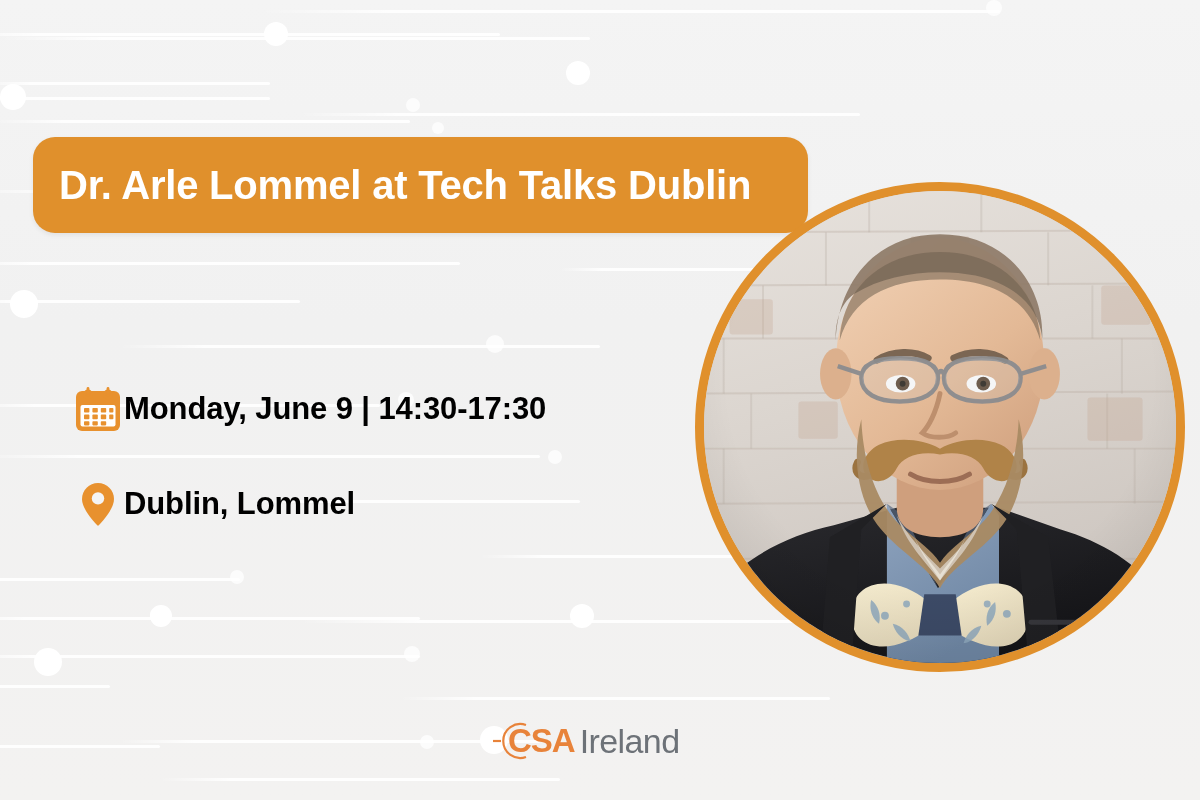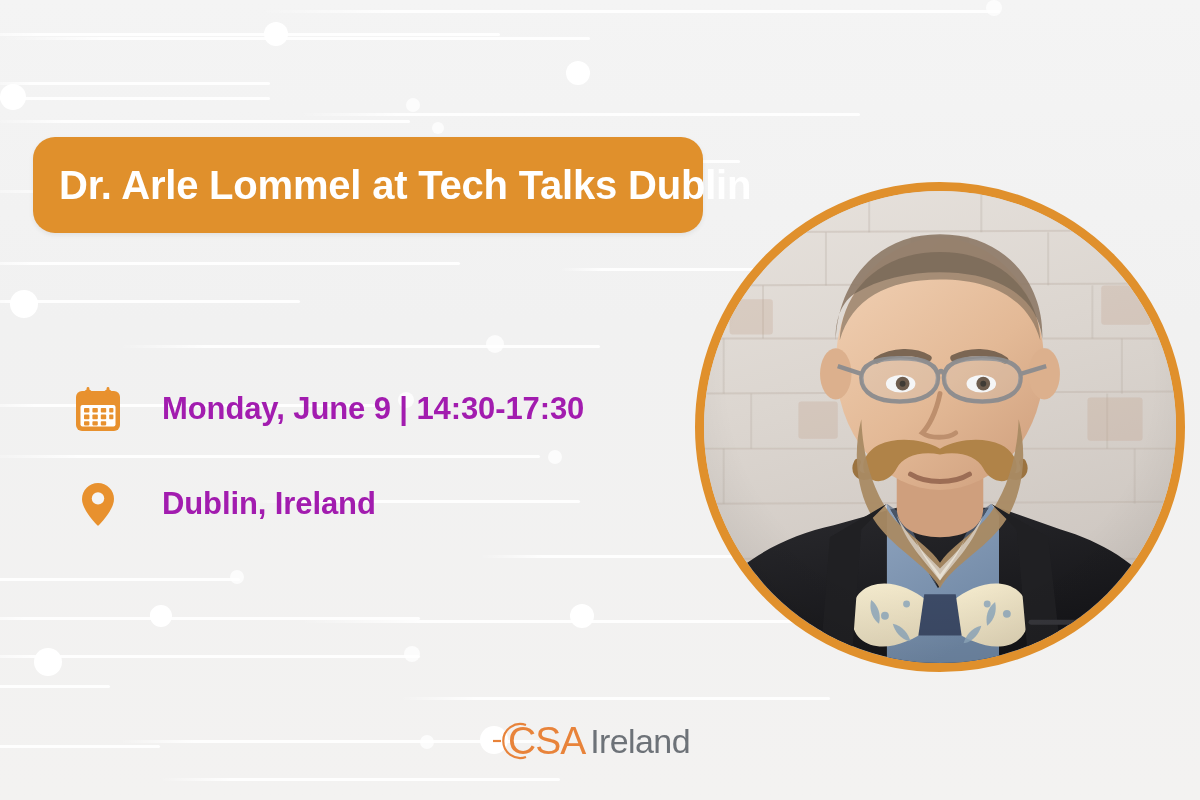--- a/index.html
+++ b/index.html
@@ -39,21 +39,21 @@
     border-radius: 50%;
     background: #ffffff;
   }
   .bg-dot.soft { background: rgba(255,255,255,0.75); }
 
   
   .title-banner {
     position: absolute;
     left: 33px;
     top: 137px;
-    width: 670px;
+    width: 775px;
     height: 96px;
     background: #e0902c;
     border-radius: 22px;
     display: flex;
     align-items: center;
     box-shadow: 0 2px 5px rgba(0,0,0,0.07);
     z-index: 5;
   }
   .title-text {
     color: #ffffff;
@@ -81,24 +81,23 @@
 
   .info-icon {
     width: 52px;
     min-width: 52px;
     height: 52px;
     display: flex;
     align-items: center;
     justify-content: center;
   }
   .info-label {
-    margin-left: 38px;
     font-size: 31px;
     font-weight: bold;
-    color: #a21caf;
+    color: #000000;
     white-space: nowrap;
     letter-spacing: -0.1px;
   }
 
   
   .portrait-wrap {
     position: absolute;
     left: 695px;
     top: 182px;
     width: 490px;
@@ -115,22 +114,22 @@
   .logo {
     position: absolute;
     left: 492px;
     top: 718px;
     display: flex;
     align-items: center;
     z-index: 7;
   }
   .logo-mark { display: block; }
   .logo-csa {
-    font-size: 39px;
-    font-weight: normal;
+    font-size: 33px;
+    font-weight: bold;
     color: #e8833a;
     letter-spacing: -1px;
     margin-left: -30px;
   }
   .logo-research {
     font-size: 34px;
     font-weight: normal;
     color: #6d7278;
     letter-spacing: -0.6px;
     margin-left: 5px;
@@ -225,21 +224,21 @@
       <span class="info-label">Monday, June 9 | 14:30-17:30</span>
     </div>
 
     <div class="info-row">
       <span class="info-icon">
         <svg class="icon-svg" width="50" height="50" viewBox="0 0 50 50" aria-hidden="true">
           <path d="M25 4 C16.2 4 9 11.1 9 19.9 C9 31.6 25 47 25 47 C25 47 41 31.6 41 19.9 C41 11.1 33.8 4 25 4 Z" fill="#e8912e"></path>
           <circle cx="25" cy="19.4" r="6.2" fill="#f4f4f4"></circle>
         </svg>
       </span>
-      <span class="info-label">Dublin, Ireland</span>
+      <span class="info-label">Dublin, Lommel</span>
     </div>
 
   </div>
 
   <div class="portrait-wrap">
     <svg class="portrait-svg" viewBox="0 0 480 480" preserveAspectRatio="xMidYMid slice" aria-hidden="true">
       <defs>
         <linearGradient id="wallGrad" x1="0" y1="0" x2="0.3" y2="1">
           <stop offset="0%" stop-color="#e7e2dd"></stop>
           <stop offset="45%" stop-color="#dcd6d0"></stop>

